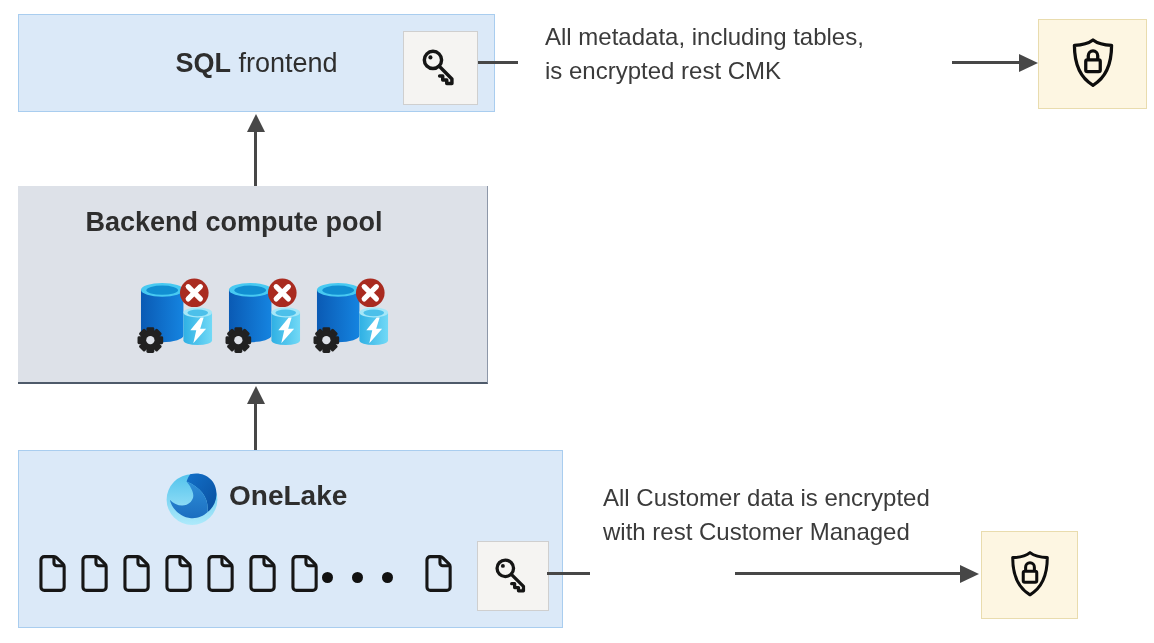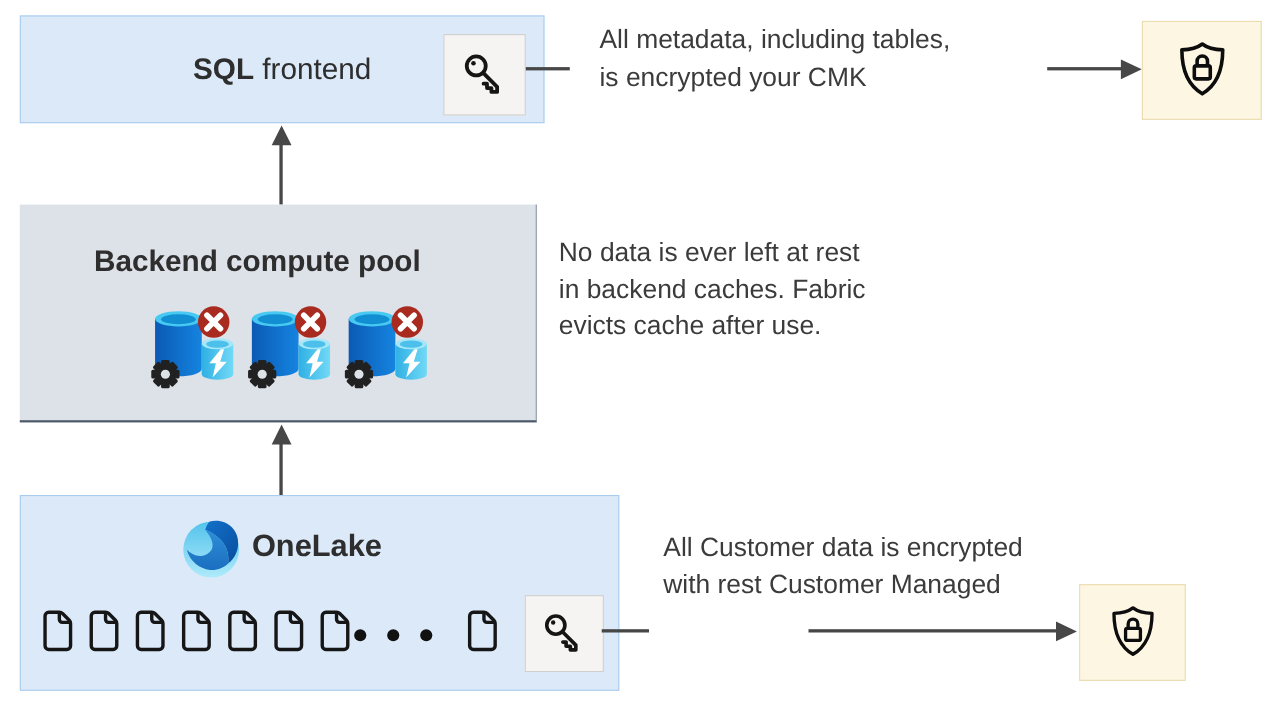--- a/index.html
+++ b/index.html
@@ -107,54 +107,49 @@
   <div class="key-button" style="left:403px;top:31px;width:73px;height:72px;">
     <svg class="icon" width="46" height="46">
         <use href="#icon-key"></use>
       </svg>
   </div>
 
   <div class="hline" style="left:478px;top:61px;width:40px;"></div>
 
   <div class="annotation" style="left:528px;top:20px;margin-left:17px;">
     <div>All metadata, including tables,</div>
-    <div>is encrypted your CMK</div>
+    <div>is encrypted rest CMK</div>
   </div>
 
   <div class="hline" style="left:952px;top:61px;width:68px;"></div>
   <div class="arrow-right" style="left:1019px;top:54px;"></div>
 
   <div class="shield-card" style="left:1038px;top:19px;width:107px;height:88px;">
     <svg class="icon" width="58" height="58">
         <use href="#icon-shield-lock"></use>
       </svg>
   </div>
 
   <div class="arrow-up" style="left:247px;top:114px;"></div>
   <div class="vline" style="left:254px;top:131px;height:55px;"></div>
 
   <div class="box gray" style="left:18px;top:186px;width:470px;height:198px;"></div>
-  <div class="box-title" style="left:18px;top:222px;width:432px;font-weight:700;">Backend compute pool</div>
+  <div class="box-title" style="left:18px;top:207px;width:432px;font-weight:700;">Backend compute pool</div>
   <div class="compute-row" style="left:136px;top:277px;">
     <svg class="icon compute" viewBox="0 0 84 78">
         <use href="#icon-compute"></use>
       </svg>
   <svg class="icon compute" viewBox="0 0 84 78">
         <use href="#icon-compute"></use>
       </svg>
       <svg class="icon compute" viewBox="0 0 84 78">
         <use href="#icon-compute"></use>
       </svg>
     </div>
 
-  <div class="annotation" style="left:508px;top:213px;">
-    <div>No data is ever left at rest</div>
-    <div>in backend caches. Fabric</div>
-    <div>evicts cache after use.</div>
-  </div>
 
   <div class="arrow-up" style="left:247px;top:386px;"></div>
   <div class="vline" style="left:254px;top:403px;height:47px;"></div>
 
   <div class="box blue" style="left:18px;top:450px;width:545px;height:178px;"></div>
 
   <svg class="icon" style="position:absolute;left:163px;top:464px;" width="58" height="64" viewBox="0 0 64 68">
     <defs>
       <linearGradient id="ol-dark" x1="0" y1="0" x2="1" y2="1">
         <stop offset="0" stop-color="#1270c9"></stop>

